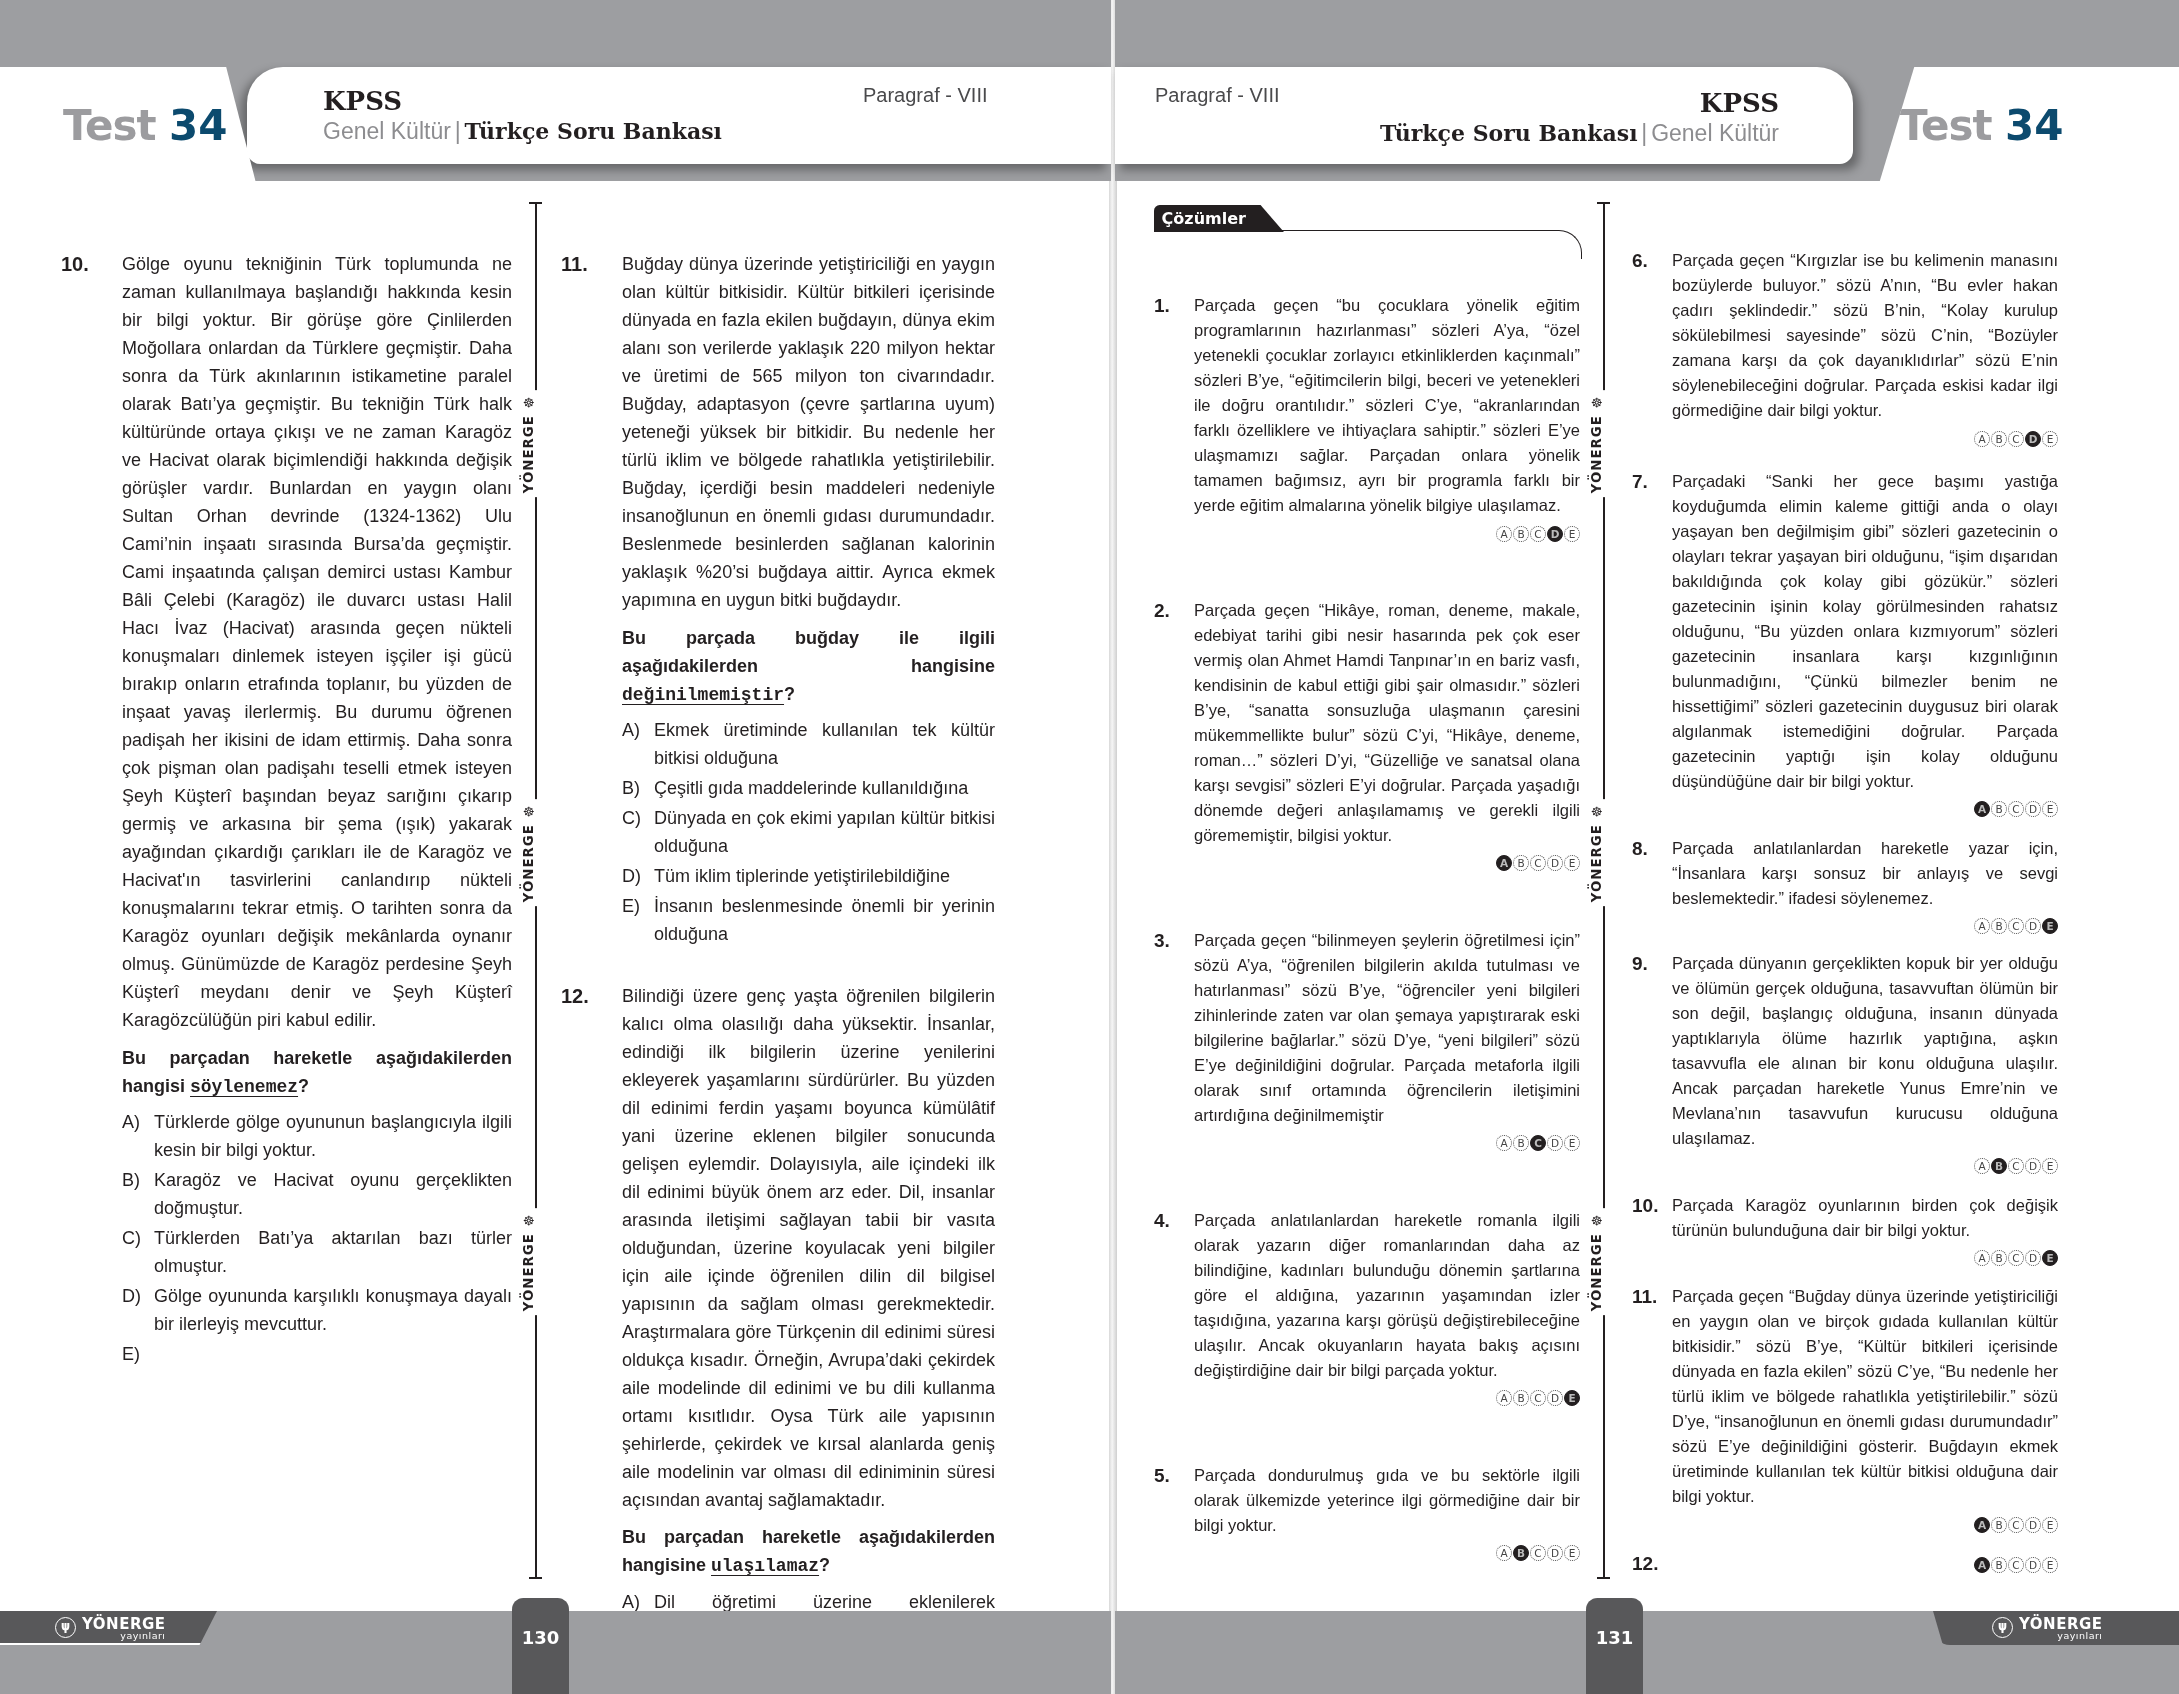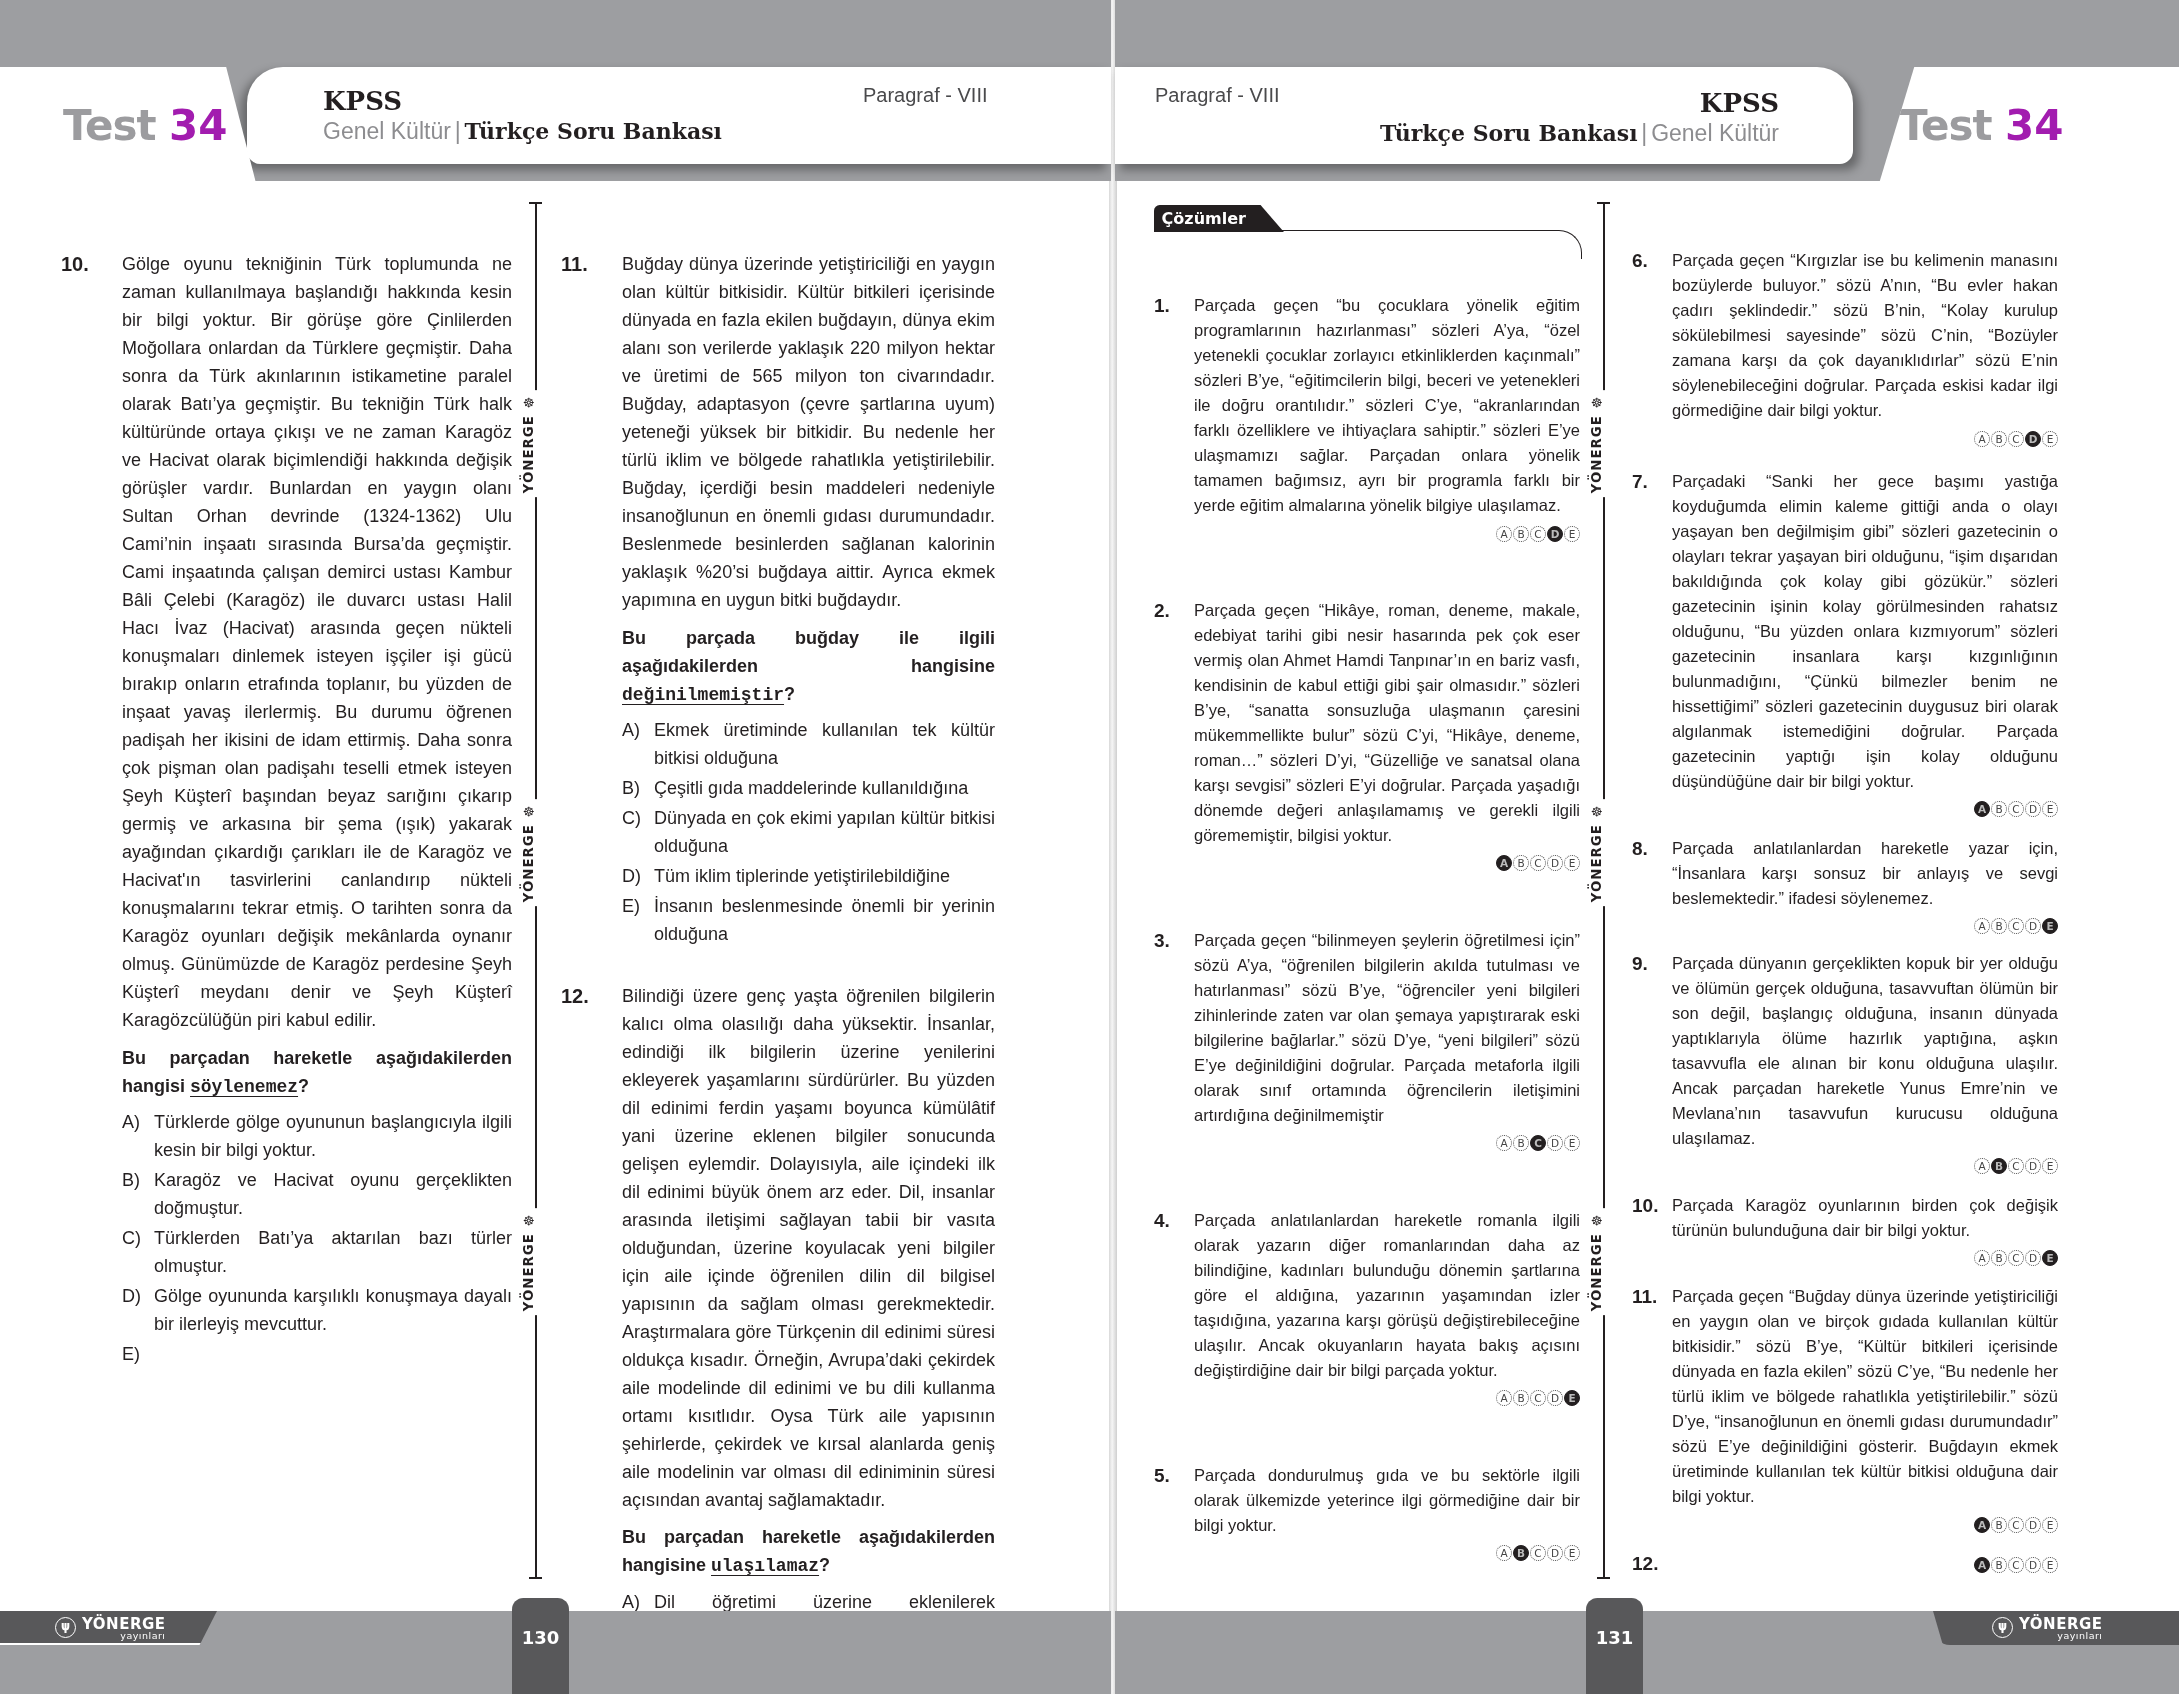--- a/index.html
+++ b/index.html
@@ -19,21 +19,21 @@
   .hdr-band.right { left: 1115px; width: 1065px; }
 
   .hdr-card { position: absolute; top: 67px; height: 97px; background: #fff; }
   .hdr-card.left  { left: 247px; width: 864px; border-radius: 36px 0 0 13.3px; box-shadow: -5.7px 5.7px 9.5px rgba(0,0,0,0.35); }
   .hdr-card.right { left: 1115px; width: 738px; border-radius: 0 36px 13.3px 0; box-shadow: 5.7px 5.7px 9.5px rgba(0,0,0,0.35); }
 
   .tab-test { position: absolute; top: 67px; height: 120px; background: #fff; }
   .tab-test.left  { left: 0; width: 257px; clip-path: polygon(0 0, 88% 0, 100% 100%, 0 100%); border-radius: 0 13.3px 0 0; }
   .tab-test.right { left: 1878px; width: 302px; clip-path: polygon(12% 0, 100% 0, 100% 100%, 0 100%); }
   .tab-test .t-word { position: absolute; top: 34px; font-family: "DejaVu Sans", sans-serif; font-weight: bold; font-size: 42px; color: #9c9c9f; letter-spacing: -1px; }
-  .tab-test .t-num { position: absolute; top: 34px; font-family: "DejaVu Sans", sans-serif; font-weight: bold; font-size: 42px; color: #a21caf; }
+  .tab-test .t-num { position: absolute; top: 34px; font-family: "DejaVu Sans", sans-serif; font-weight: bold; font-size: 42px; color: #0c4a6e; }
   .tab-test.left .t-word { left: 63px; }
   .tab-test.left .t-num  { left: 169px; }
   .tab-test.right .t-word { left: 21px; }
   .tab-test.right .t-num  { left: 127px; }
 
   .kpss { position: absolute; font-family: "DejaVu Serif", serif; font-weight: bold; font-size: 26px; color: #231f20; }
   .subtitle { position: absolute; font-size: 23px; white-space: nowrap; }
   .subtitle .gk { color: #8d8d90; font-weight: normal; }
   .subtitle .sep { color: #8d8d90; margin: 0 3.8px; }
   .subtitle .tsb { font-family: "DejaVu Serif", serif; font-weight: bold; color: #231f20; font-size: 22px; }

